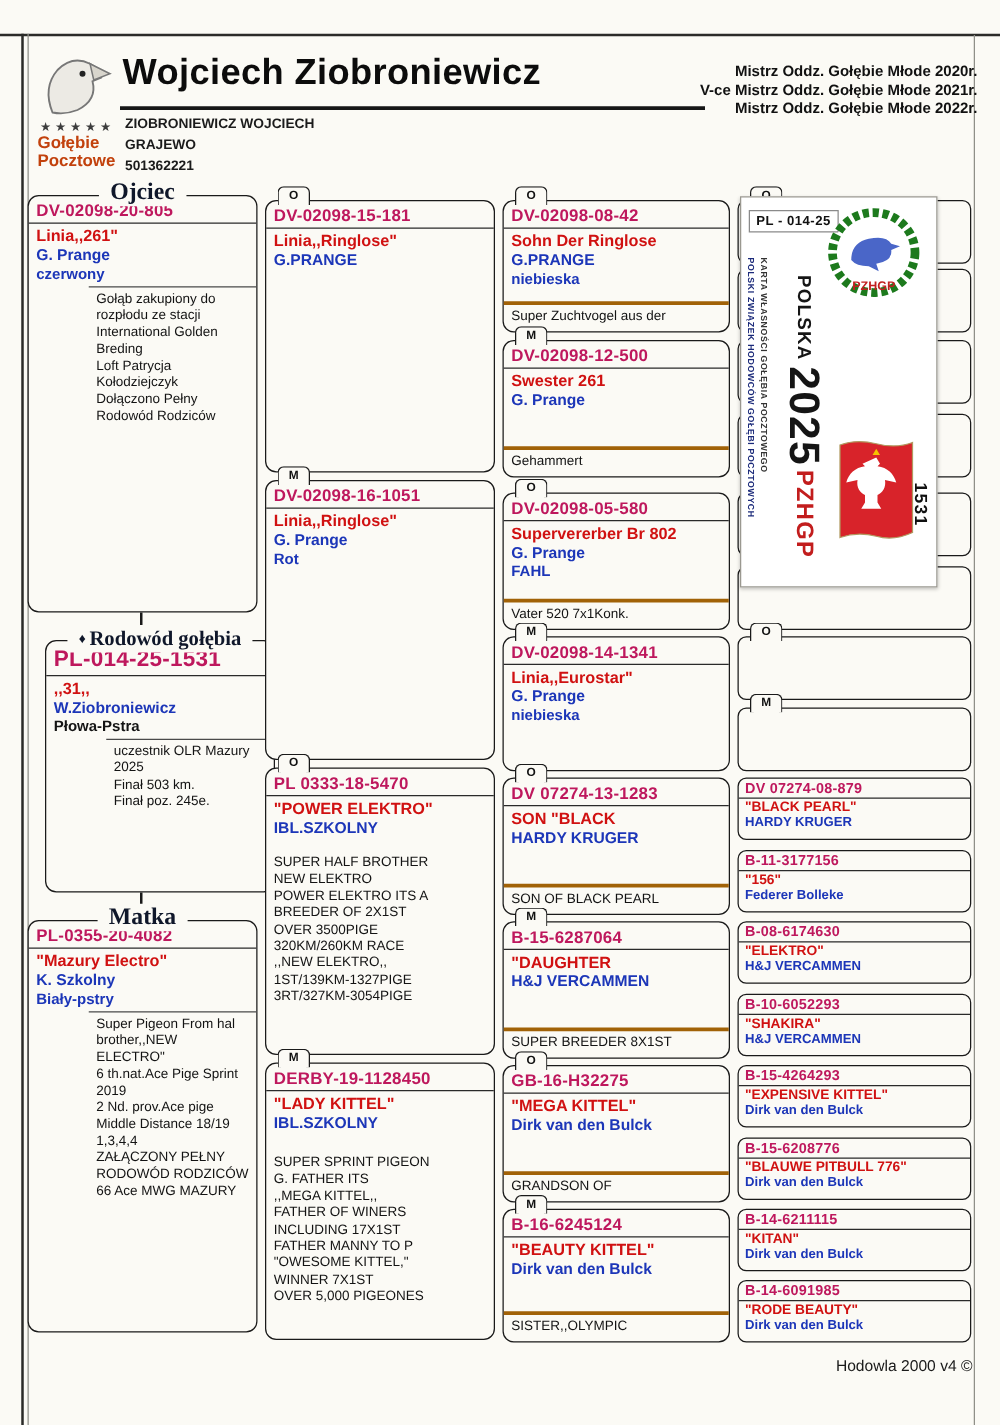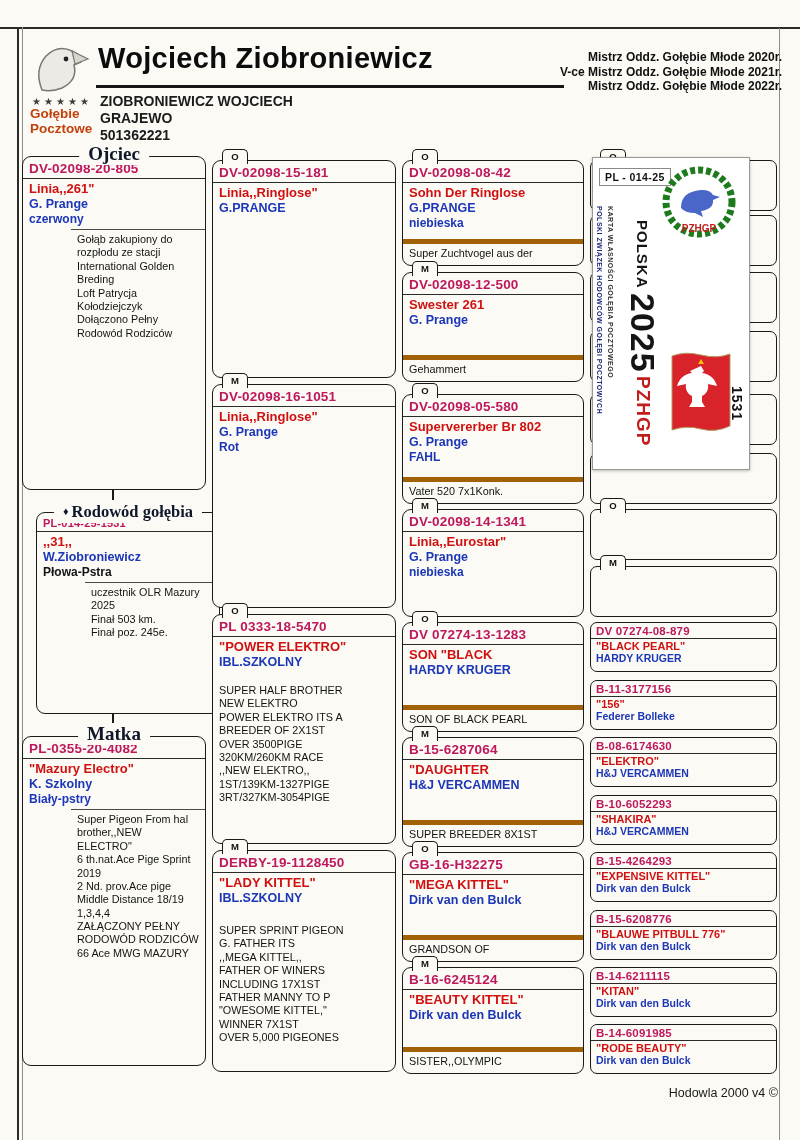--- a/index.html
+++ b/index.html
@@ -9,35 +9,35 @@
   .edge{position:absolute;background:#2b2b28;}
   
   .pbox{position:absolute;border:1.6px solid #1a1a1a;border-radius:9px;background:#fbfaf5;box-sizing:border-box;display:flex;flex-direction:column;padding:2px 0 4px;}
   .tab{position:absolute;top:-12px;left:9px;width:24px;height:14px;border:1.4px solid #1a1a1a;border-bottom:none;border-radius:5px 5px 0 0;background:#fbfaf5;font-size:9.5px;font-weight:bold;text-align:center;line-height:13px;}
   .ring{font-size:13.5px;font-weight:bold;color:#be185d;padding:2px 6px 2px;border-bottom:1.2px solid #2a2a2a;letter-spacing:.2px;}
   .bname{color:#d01111;font-weight:bold;font-size:13px;padding:2px 6px 0;}
   .breeder{color:#1c36b8;font-weight:bold;font-size:12.5px;padding:1px 6px 0;}
   .colr{color:#1c36b8;font-weight:bold;font-size:12px;padding:1px 6px 0;}
   .colr.black{color:#141414;}
   .desc{font-size:10.8px;line-height:1.24;color:#131313;padding:3px 6px 1px;white-space:pre-line;}
-  .desc.bottom{margin-top:auto;border-top:5px solid #a16207;}
+  .desc.bottom{margin-top:auto;border-top:3px solid #a16207;}
   .desc.rule{border-top:1px solid #4a4a4a;margin-top:3px;margin-left:48px;}
   .desc.flow2{margin-top:12px;}
   .pbox.small{border-radius:7px;padding:1px 0 2px;border-width:1.5px;}
   .pbox.small .ring{font-size:11.5px;padding:1px 5px 1px;}
   .pbox.small .bname{font-size:11px;padding:1px 5px 0;}
   .pbox.small .breeder{font-size:10.5px;padding:0 5px;}
   .seclabel{position:absolute;top:-14px;left:50%;transform:translateX(-50%);background:#fbfaf5;font-family:"Liberation Serif",serif;font-weight:bold;color:#0f172a;padding:0 9px;white-space:nowrap;font-size:19px;line-height:22px;}
   .seclabel.mid{font-size:16.5px;top:-13px;}
   .orn{font-size:11px;vertical-align:2px;margin-right:3px;}
   .vline{position:absolute;width:2px;background:#1a1a1a;}
   
   .hname{position:absolute;left:98px;top:42px;font-size:29px;font-weight:bold;letter-spacing:.3px;color:#0c0c0c;}
   .hunder{position:absolute;left:96px;top:85px;width:468px;height:3px;background:#161616;}
-  .hsub{position:absolute;left:100px;font-size:14px;font-weight:600;color:#1b1b1b;}
+  .hsub{position:absolute;left:100px;font-size:11px;font-weight:600;color:#1b1b1b;}
   .awards{position:absolute;right:18px;top:50px;width:250px;text-align:right;font-size:12px;font-weight:bold;color:#111;line-height:14.5px;}
   .logo-stars{position:absolute;left:26px;top:96px;width:72px;text-align:center;font-size:10px;letter-spacing:3px;color:#3c3c3c;}
   .logo-txt{position:absolute;left:30px;font-size:13.5px;font-weight:bold;color:#c2410c;}
   
   #sticker{position:absolute;left:592px;top:157px;width:156px;height:311px;background:#fff;border:1px solid #9a9890;box-shadow:0 1px 3px rgba(0,0,0,.25);z-index:5;}
   .plcell{position:absolute;left:6px;top:10px;border:1px solid #8a8a8a;padding:2px 5px;font-size:10.5px;font-weight:bold;letter-spacing:.4px;color:#111;background:#fff;}
   .vtext{position:absolute;writing-mode:vertical-rl;font-size:7px;font-weight:bold;color:#1b2a7a;letter-spacing:.5px;white-space:nowrap;}
   .bigrot{position:absolute;left:30px;top:62px;height:216px;writing-mode:vertical-rl;text-orientation:mixed;display:flex;align-items:center;}
   .bigrot .w1{font-size:15px;font-weight:bold;color:#151515;letter-spacing:1px;}
   .bigrot .w2{font-size:34px;font-weight:bold;color:#151515;letter-spacing:1px;margin:4px 0;}
@@ -90,21 +90,21 @@
 International Golden  Breding
 Loft Patrycja Kołodziejczyk
 Dołączono Pełny
 Rodowód Rodziców</div>
   </div>
 
   <div class="vline" style="left:112px;top:490px;height:22px"></div>
 
   <div class="pbox" style="left:36px;top:512px;width:184px;height:202px">
     <div class="seclabel mid"><span class="orn">♦</span><span>Rodowód gołębia</span></div>
-    <div class="ring" style="font-size:11px">PL-014-25-1531</div>
+    <div class="ring" style="font-size:18px">PL-014-25-1531</div>
     <div class="bname">,,31,,</div>
     <div class="breeder">W.Ziobroniewicz</div>
     <div class="colr black">Płowa-Pstra</div>
     <div class="desc rule">uczestnik OLR Mazury 2025
 Finał 503 km.
 Finał poz. 245e.</div>
   </div>
 
   <div class="vline" style="left:112px;top:714px;height:22px"></div>
 

